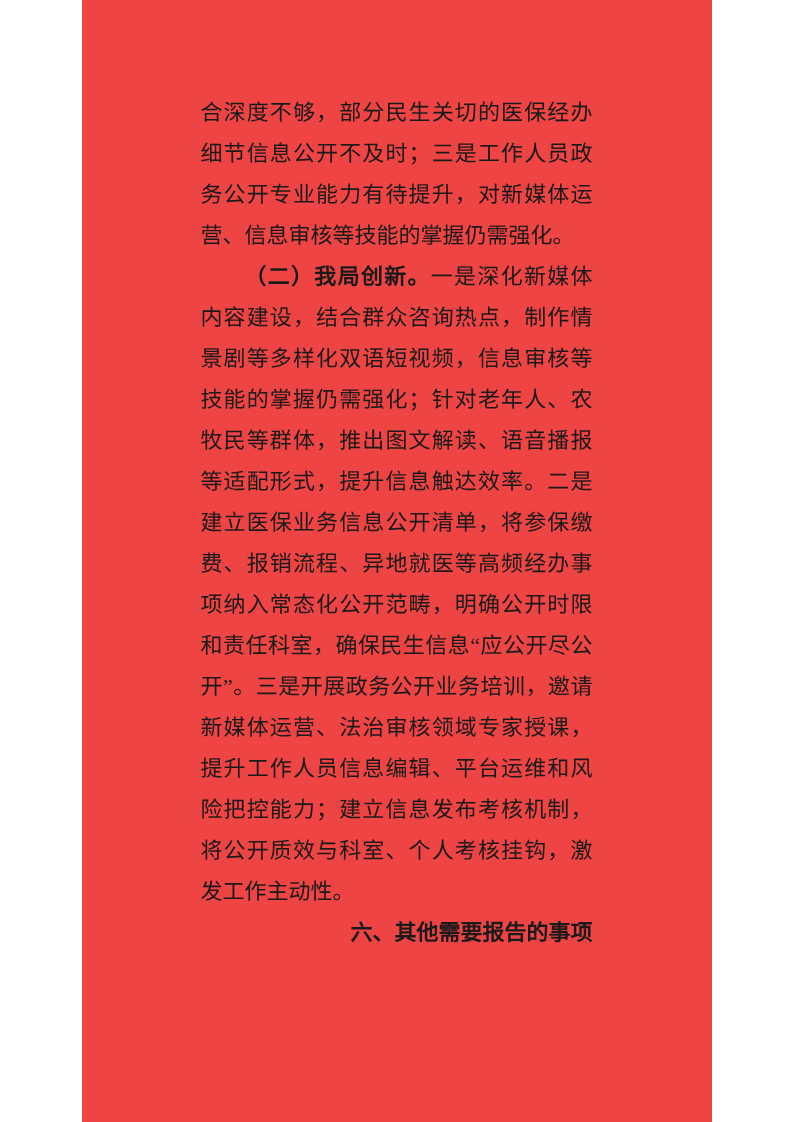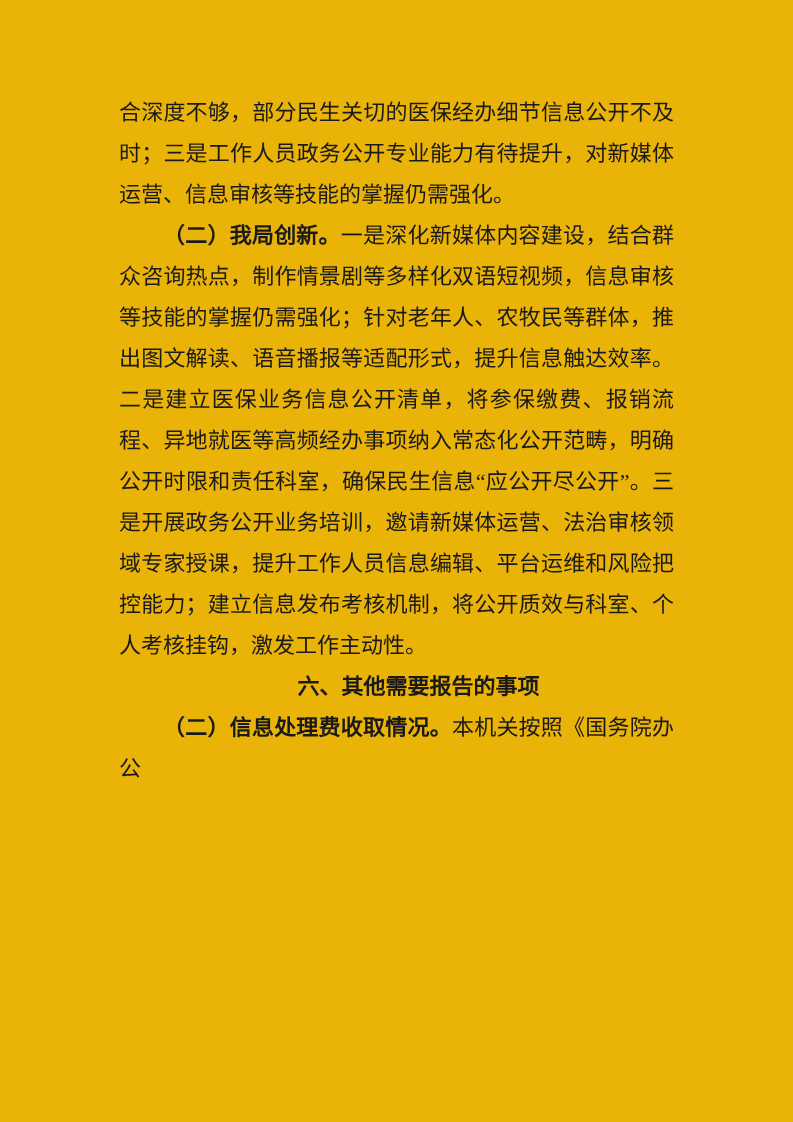--- a/index.html
+++ b/index.html
@@ -2,24 +2,24 @@
 <html lang="zh-CN"><head>
 <meta charset="utf-8">
 <style>
   html, body {
     margin: 0;
     padding: 0;
     background: #ffffff;
   }
   .page {
     position: relative;
-    width: 793px;
+    width: 630px;
     height: 1122px;
     margin: 0 auto;
-    background: #eab308;
+    background: #ef4444;
     box-sizing: border-box;
     padding: 92px 119px 0 119px;
     overflow: hidden;
     color: #1a1a1a;
     font-family: "Liberation Serif", "DejaVu Serif", serif;
     font-size: 22px;
     line-height: 41px;
   }
   .para {
     margin: 0;
@@ -32,38 +32,35 @@
   .lead {
     font-weight: bold;
   }
   .section-heading {
     margin: 0;
     font-size: 22px;
     line-height: 41px;
     font-weight: bold;
     font-family: "Liberation Sans", "DejaVu Sans", sans-serif;
     text-indent: 44px;
-    text-align: center;
+    text-align: right;
   }
 </style>
 </head>
 <body>
 
 <div class="page">
 
   <p class="para">
     <span>合深度不够，部分民生关切的医保经办细节信息公开不及时；三是工作人员政务公开专业能力有待提升，对新媒体运营、信息审核等技能的掌握仍需强化。</span>
   </p>
 
   <p class="para indent">
     <span class="lead">（二）我局创新。</span><span>一是深化新媒体内容建设，结合群众咨询热点，制作情景剧等多样化双语短视频，信息审核等技能的掌握仍需强化；针对老年人、农牧民等群体，推出图文解读、语音播报等适配形式，提升信息触达效率。二是建立医保业务信息公开清单，将参保缴费、报销流程、异地就医等高频经办事项纳入常态化公开范畴，明确公开时限和责任科室，确保民生信息“应公开尽公开”。三是开展政务公开业务培训，邀请新媒体运营、法治审核领域专家授课，提升工作人员信息编辑、平台运维和风险把控能力；建立信息发布考核机制，将公开质效与科室、个人考核挂钩，激发工作主动性。</span>
   </p>
 
   <h2 class="section-heading">
     <span>六、其他需要报告的事项</span>
   </h2>
 
 
-  <p class="para indent">
-    <span class="lead">（二）信息处理费收取情况。</span><span>本机关按照《国务院办公</span>
-  </p>
 
 </div>
 
 </body></html>

